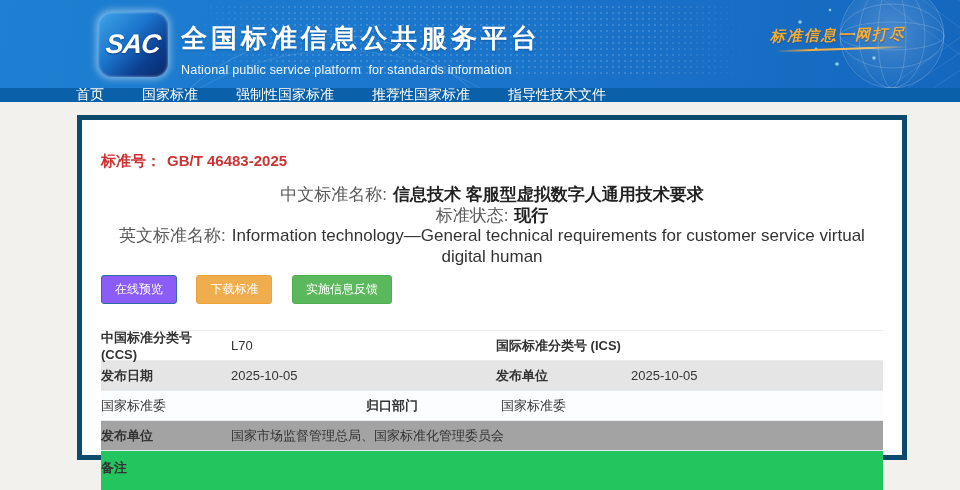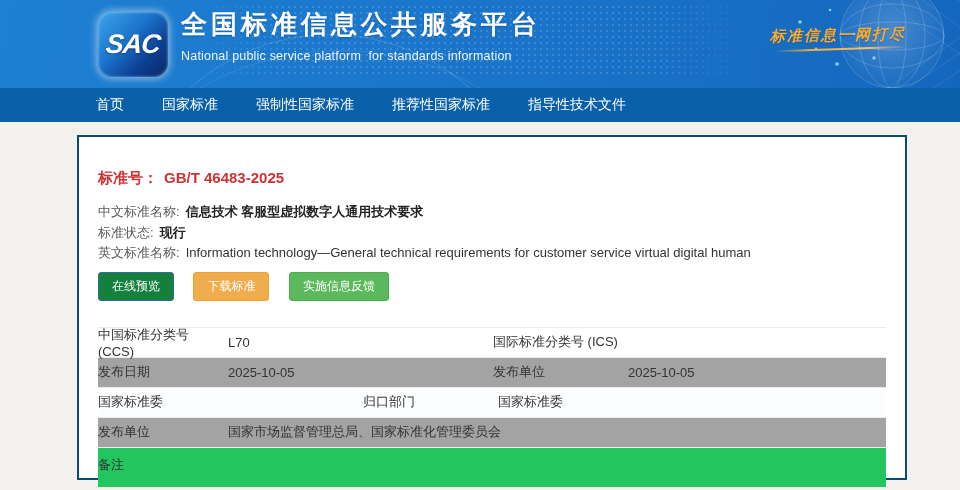--- a/index.html
+++ b/index.html
@@ -24,69 +24,69 @@
   .globe { position:absolute; right:-22px; top:-8px; }
 
   .logo { position:absolute; left:98px; top:12px; width:70px; height:65px;
     border-radius:14px;
     background:linear-gradient(135deg,#3fa5e8 0%,#1b74cc 42%,#0c3e90 72%,#082a66 100%);
     box-shadow:0 0 7px 2px rgba(255,255,255,.45), inset 0 0 3px rgba(255,255,255,.55);
     display:flex; align-items:center; justify-content:center; cursor:pointer; }
   .logo-text { color:#fff; font-weight:bold; font-style:italic; font-size:27px;
     letter-spacing:-1px; transform:skewX(-6deg); text-shadow:0 1px 2px rgba(0,30,80,.5); }
 
-  .title-block { position:absolute; left:181px; top:7px; color:#fff; }
+  .title-block { position:absolute; left:181px; top:21px; color:#fff; }
   .title-cn { font-size:26px; font-weight:bold; letter-spacing:4px;
     text-shadow:0 1px 2px rgba(0,40,100,.35); }
   .title-en { font-size:12.5px; margin-top:7px; color:#eef6ff;
     letter-spacing:.2px; white-space:pre; }
 
   .slogan { position:absolute; right:54px; top:26px; color:#f5ac36;
     font-size:15px; font-weight:bold; font-style:italic; letter-spacing:2px;
     transform:rotate(-1deg); text-shadow:0 1px 1px rgba(80,40,0,.35); }
   .slogan-underline { position:absolute; right:52px; top:48px; width:132px; height:2px;
     transform:rotate(-2deg);
     background:linear-gradient(90deg,rgba(242,169,59,0),#f2a93b 25%,#f8c066 70%,rgba(242,169,59,0)); }
 
   
-  .nav { height:34px; background:#0a60a9; display:flex; align-items:center;
-    padding-left:96px; column-gap:38px; }
+  .nav { height:14px; background:#0a60a9; display:flex; align-items:center;
+    padding-left:76px; column-gap:38px; }
   .nav-item { color:#fff; font-size:14px; cursor:pointer; white-space:nowrap; }
 
   
   .page { padding-top:13px; }
   .card { width:830px; height:345px; margin-left:77px; background:#fff;
-    border:2px solid #0c4a6e; padding:0 19px; }
+    border:5px solid #0c4a6e; padding:0 19px; }
 
   .std-no { margin-top:32px; color:#cc3333; font-size:15px; font-weight:bold; }
   .std-no .lbl { margin-right:6px; }
 
   .fields { margin-top:14px; }
-  .field { font-size:13px; line-height:20.5px; color:#5a5a5a; }
+  .field { font-size:17px; line-height:20.5px; color:#5a5a5a;text-align:center; }
   .f-label { margin-right:6px; }
   .f-value { color:#333; }
   .f-value.bold { font-weight:bold; color:#222; }
 
   .btn-row { margin-top:8px; }
   .btn { display:inline-block; border-radius:3px; color:#fff; font-size:12px;
     padding:5px 13px; margin-right:15px; cursor:pointer; border:1px solid transparent;
     font-family:inherit; }
-  .btn-primary { background:#15803d; border-color:#2e6da4; }
+  .btn-primary { background:#8b5cf6; border-color:#2e6da4; }
   .btn-warning { background:#f0ad4e; border-color:#eea236; }
   .btn-success { background:#5cb85c; border-color:#4cae4c; }
 
   .info-table { margin-top:26px; }
   .t-row { display:flex; align-items:center; height:30px; font-size:13px;
     border-top:1px solid #e8ecef; color:#333; }
-  .t-row.bg1 { background:#a3a3a3; }
+  .t-row.bg1 { background:#e5e5e5; }
   .t-row.bg2 { background:#fcfdfe; }
   .t-row.bg3 { background:#a3a3a3; }
   .t-row.bg4 { background:#22c55e; }
   .t-row.tall { height:40px; align-items:flex-start; padding-top:8px; }
-  .t-label { font-weight:normal; }
+  .t-label { font-weight:bold; }
   .c1 { width:130px; }
   .c2 { width:265px; }
   .c2.wide { flex:1; }
   .c3 { width:135px; }
   .c4 { flex:1; }
 </style>
 </head>
 <body>
 
 <div class="header">

